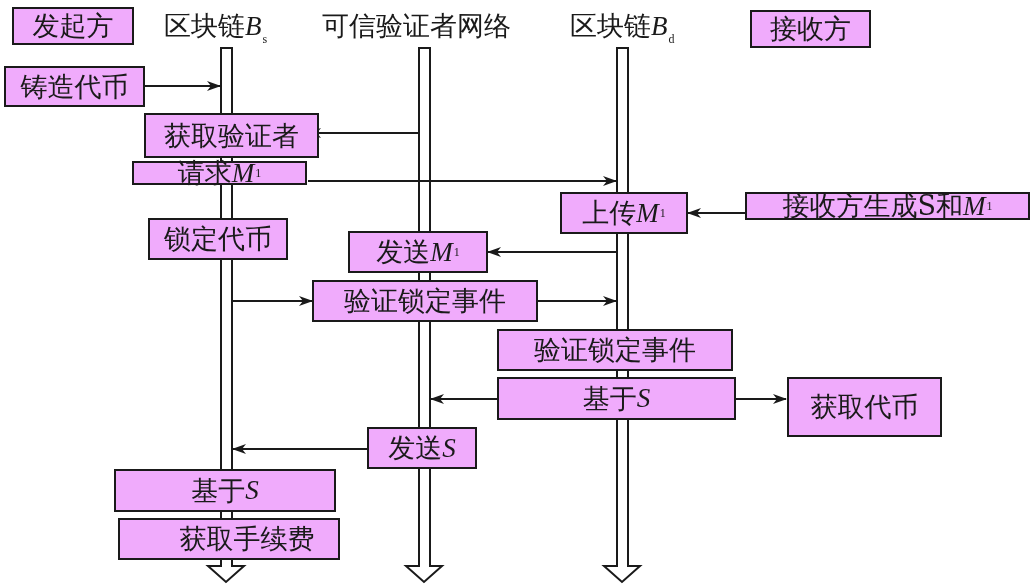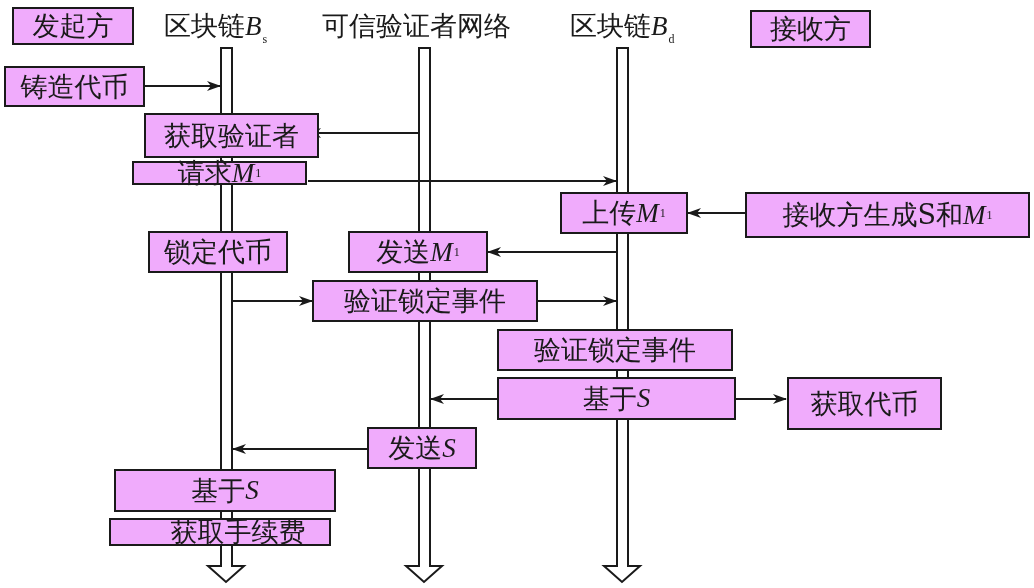--- a/index.html
+++ b/index.html
@@ -71,49 +71,49 @@
 <div class="box" style="left:132px;top:161px;width:175px;height:24px;">
   <span>请求</span>
     <span class="it">M</span>
     <span class="sub">1</span>
 </div>
 <div class="box" style="left:560px;top:192px;width:128px;height:42px;">
   <span>上传</span>
     <span class="it">M</span>
     <span class="sub">1</span>
 </div>
-<div class="box" style="left:745px;top:192px;width:285px;height:46px;">
+<div class="box" style="left:745px;top:192px;width:285px;height:28px;">
   <span>接收方生成S和</span>
     <span class="it">M</span>
     <span class="sub">1</span>
 </div>
-<div class="box" style="left:148px;top:231px;width:140px;height:42px;">
+<div class="box" style="left:148px;top:218px;width:140px;height:42px;">
   <span>锁定代币</span>
 </div>
 <div class="box" style="left:348px;top:231px;width:140px;height:42px;">
   <span>发送</span>
     <span class="it">M</span>
     <span class="sub">1</span>
 </div>
 <div class="box" style="left:312px;top:280px;width:226px;height:42px;">
   <span>验证锁定事件</span>
 </div>
 <div class="box" style="left:497px;top:329px;width:236px;height:42px;">
   <span>验证锁定事件</span>
 </div>
 <div class="box" style="left:497px;top:377px;width:239px;height:43px;">
   <span>基于</span>
     <span class="it">S</span>
 </div>
-<div class="box" style="left:787px;top:377px;width:155px;height:53px;">
+<div class="box" style="left:787px;top:377px;width:155px;height:60px;">
   <span>获取代币</span>
 </div>
 <div class="box" style="left:367px;top:427px;width:110px;height:42px;">
   <span>发送</span>
     <span class="it">S</span>
 </div>
 <div class="box" style="left:114px;top:469px;width:222px;height:43px;">
   <span>基于</span>
     <span class="it">S</span>
 </div>
-<div class="box" style="left:109px;top:518px;width:222px;height:28px;padding-left:36px;">
+<div class="box" style="left:118px;top:518px;width:222px;height:42px;padding-left:36px;">
   <span>获取手续费</span>
 </div>
 
 </body></html>

